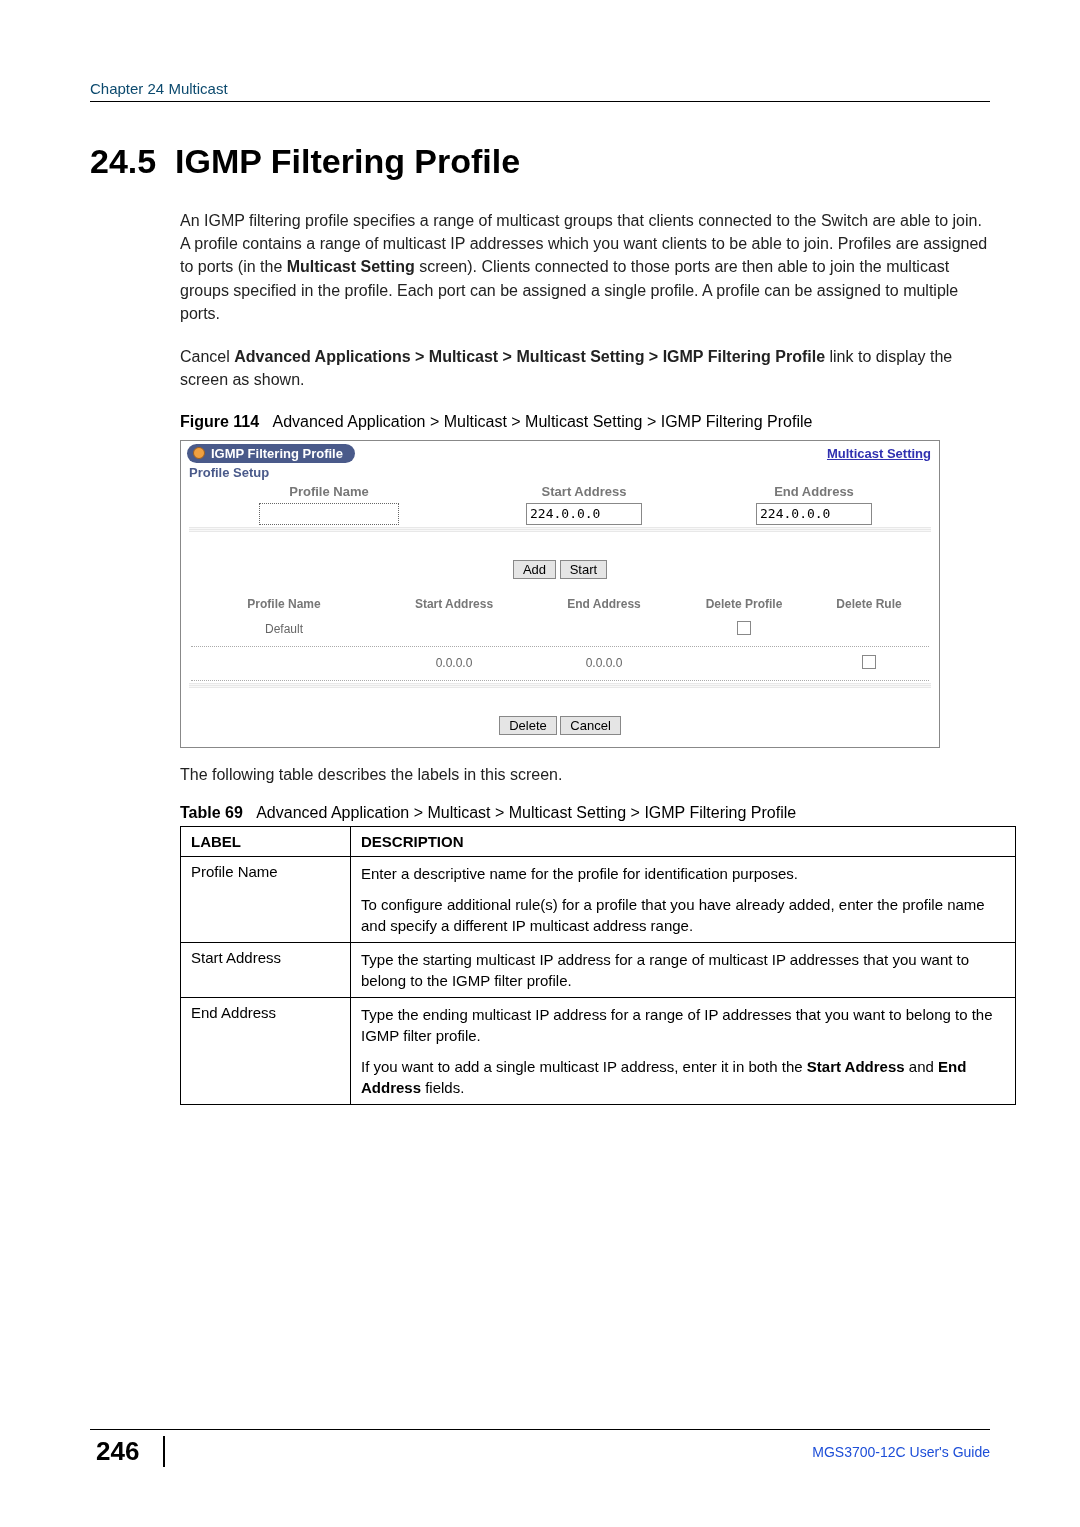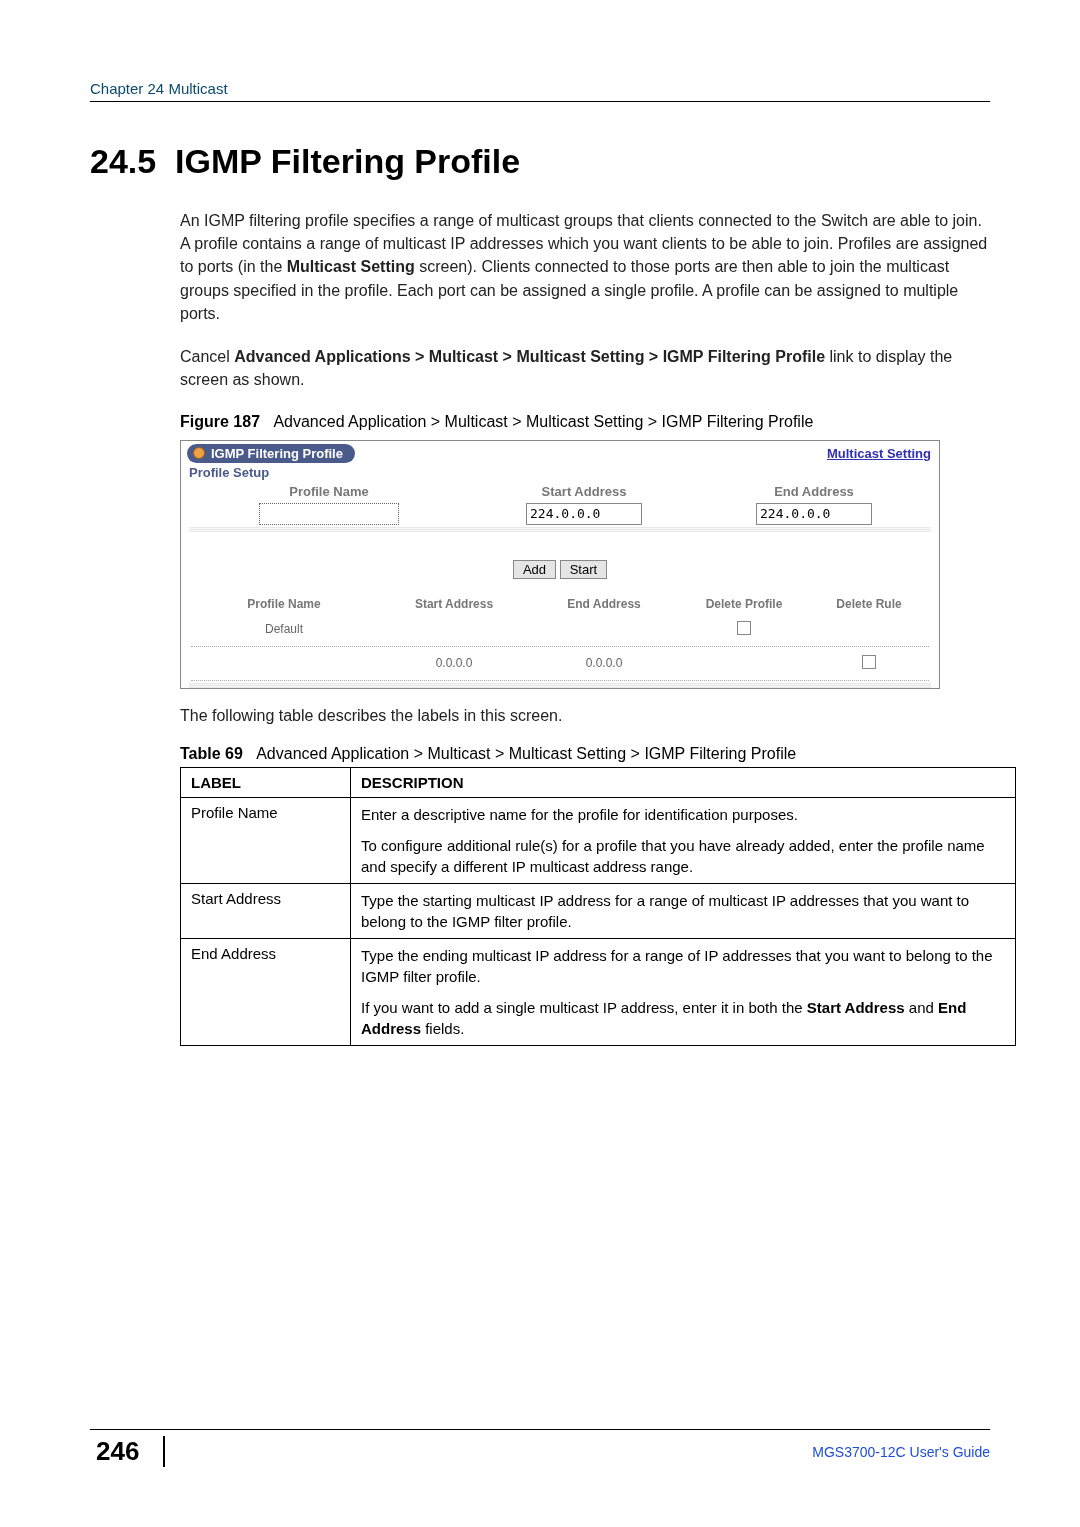--- a/index.html
+++ b/index.html
@@ -260,21 +260,21 @@
 
 <p class="body-text">
   <span>An IGMP filtering profile specifies a range of multicast groups that clients connected to the Switch are able to join. A profile contains a range of multicast IP addresses which you want clients to be able to join. Profiles are assigned to ports (in the </span><span class="bold-inline">Multicast Setting</span><span> screen). Clients connected to those ports are then able to join the multicast groups specified in the profile. Each port can be assigned a single profile. A profile can be assigned to multiple ports.</span>
 </p>
 
 <p class="body-text">
   <span>Cancel </span><span class="bold-inline">Advanced Applications &gt; Multicast &gt; Multicast Setting &gt; IGMP Filtering Profile</span><span> link to display the screen as shown.</span>
 </p>
 
 <p class="figure-caption">
-  <span class="figure-label">Figure 187</span>&nbsp;&nbsp;&nbsp;<span>Advanced Application &gt; Multicast &gt; Multicast Setting &gt; IGMP Filtering Profile</span>
+  <span class="figure-label">Figure 114</span>&nbsp;&nbsp;&nbsp;<span>Advanced Application &gt; Multicast &gt; Multicast Setting &gt; IGMP Filtering Profile</span>
 </p>
 
 <div class="screenshot">
   <div class="ss-header">
     <span class="ss-pill">
       <span class="ss-dot"></span>
       <span>IGMP Filtering Profile</span>
     </span>
     <a class="ss-link">Multicast Setting</a>
   </div>
@@ -322,20 +322,24 @@
   <div class="ss-data-row">
     <div class="ss-tcol-1"></div>
     <div class="ss-tcol-2">0.0.0.0</div>
     <div class="ss-tcol-3">0.0.0.0</div>
     <div class="ss-tcol-4"></div>
     <div class="ss-tcol-5"><span class="ss-checkbox"></span></div>
   </div>
   <hr class="ss-dotted-hr">
   <div class="ss-hatch"></div>
 
+  <div class="ss-button-row">
+    <button class="ss-button">Delete</button>
+    <button class="ss-button">Cancel</button>
+  </div>
 </div>
 
 <p class="post-figure-text">The following table describes the labels in this screen.</p>
 
 <p class="table-caption">
   <span class="table-label">Table 69</span>&nbsp;&nbsp;&nbsp;<span>Advanced Application &gt; Multicast &gt; Multicast Setting &gt; IGMP Filtering Profile</span>
 </p>
 
 <table class="desc-table">
   <thead>

